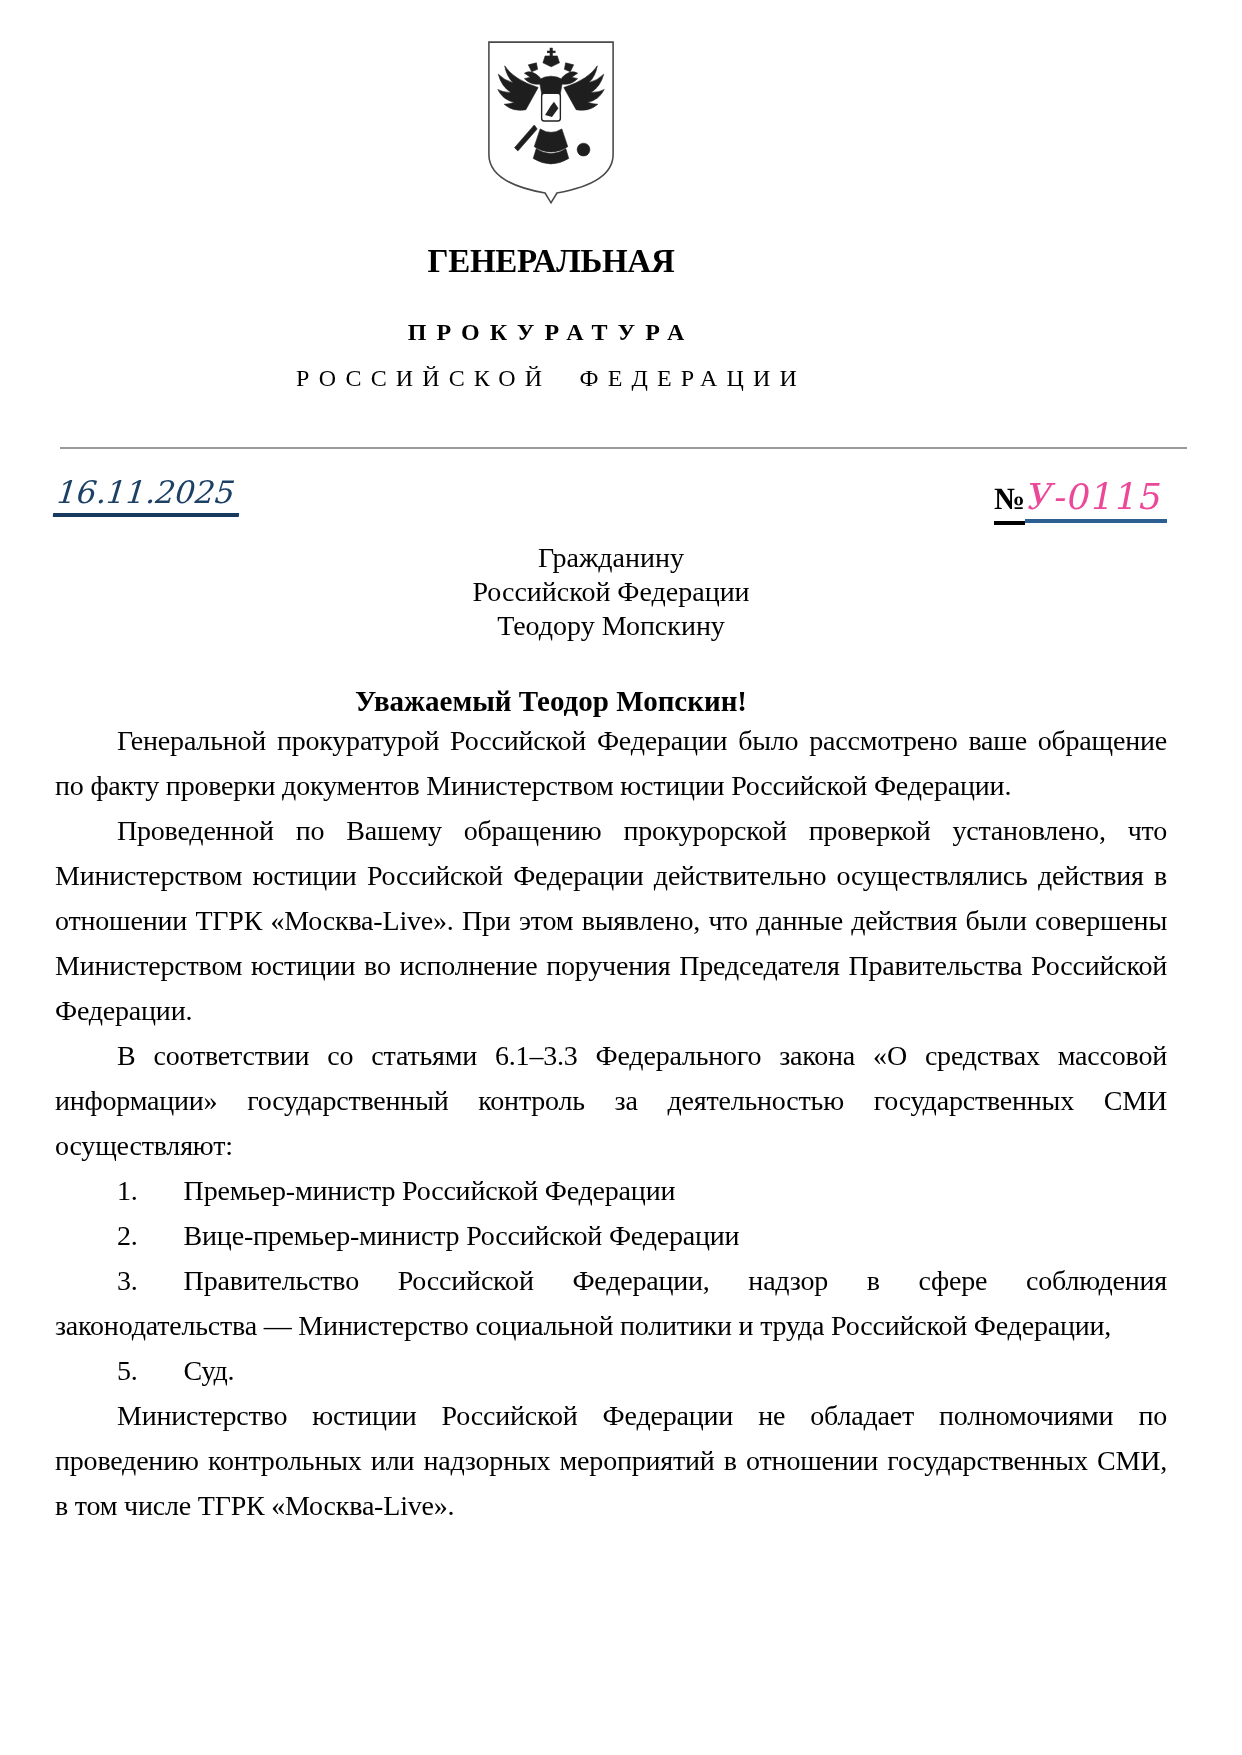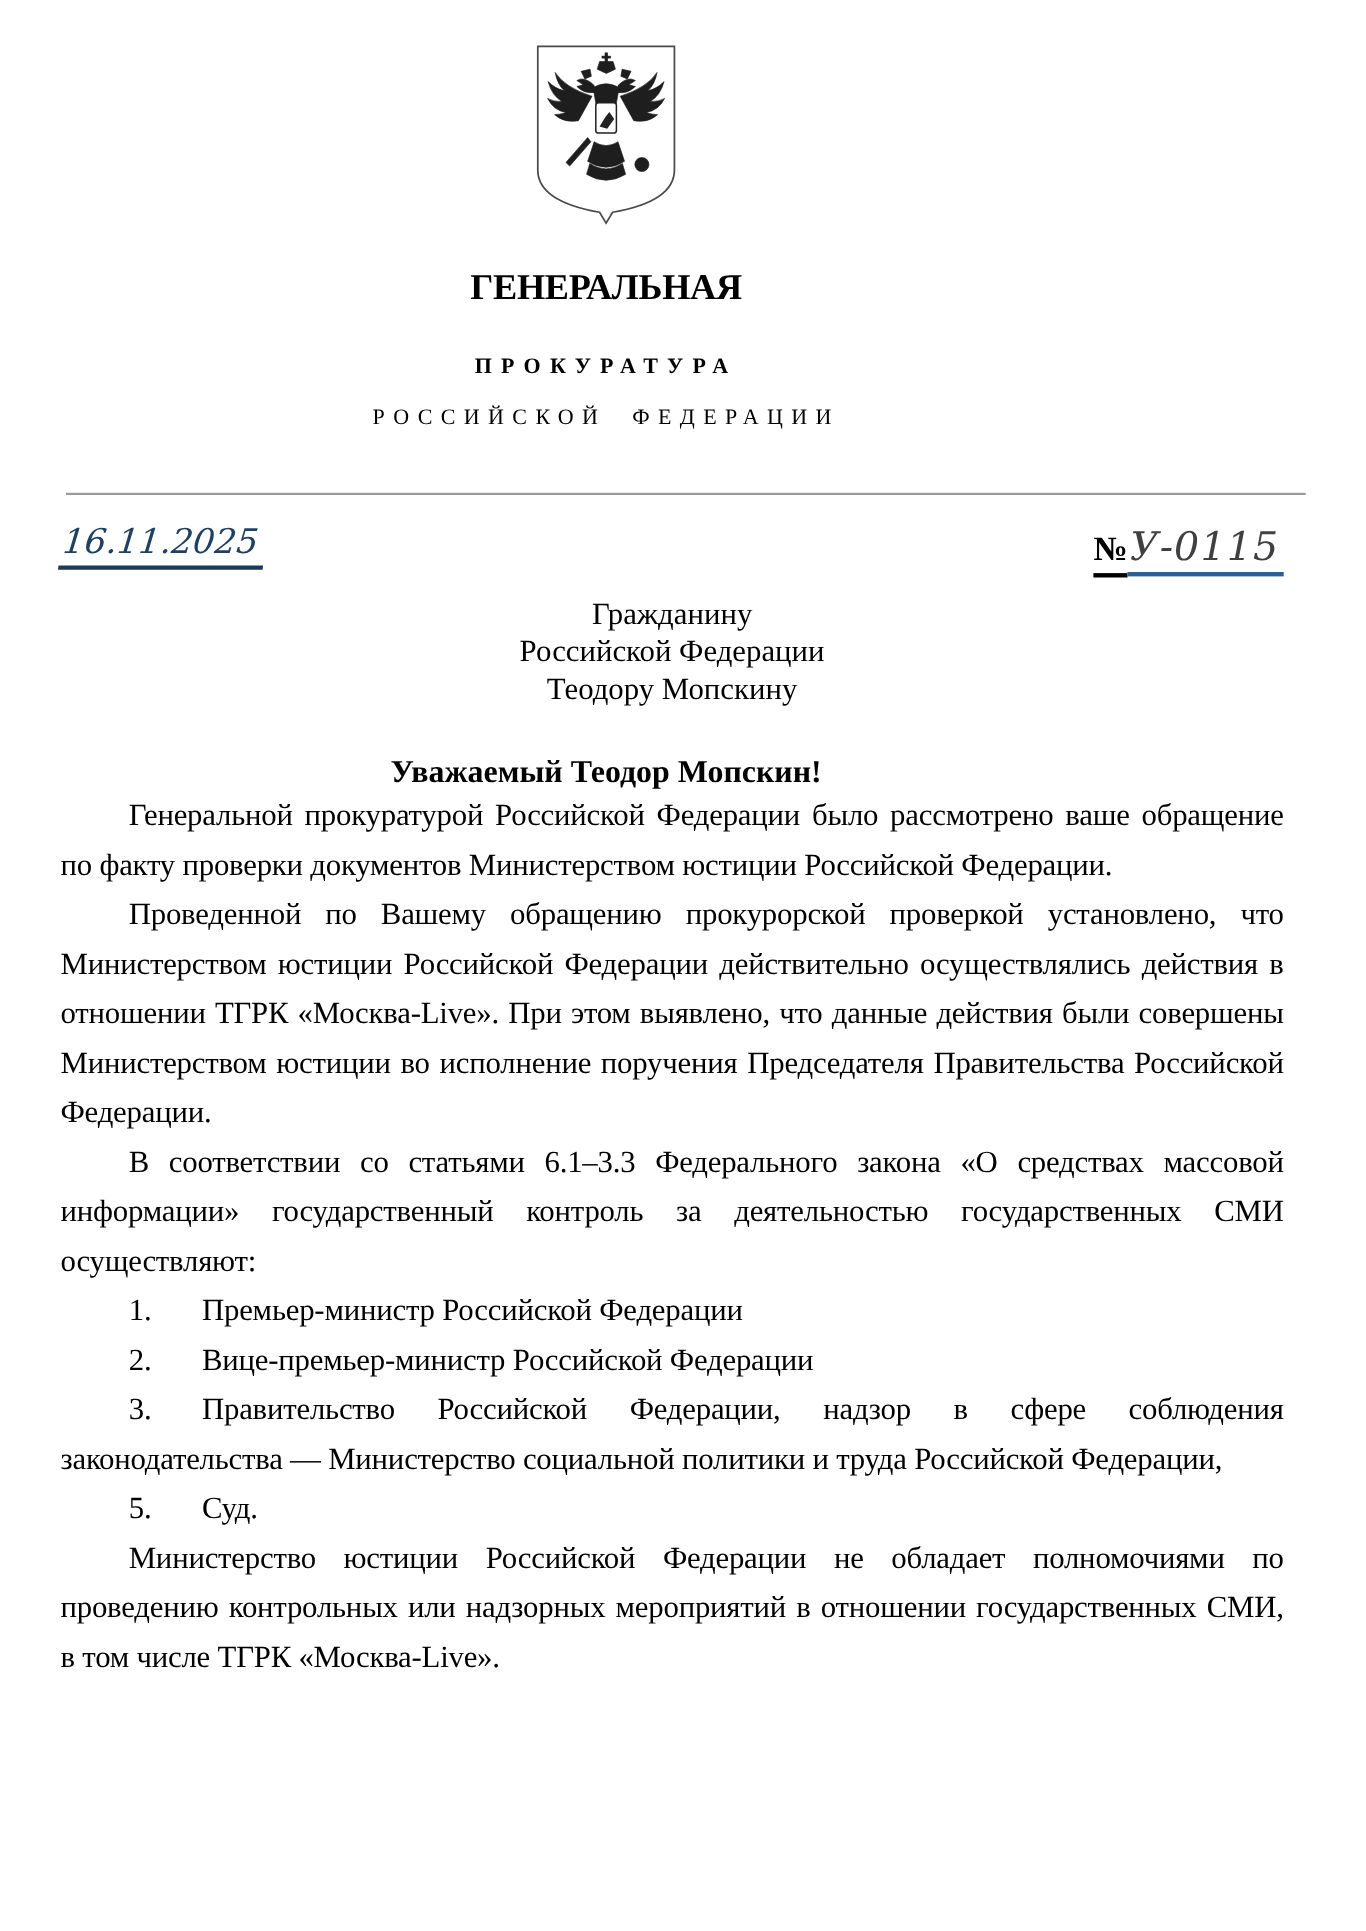--- a/index.html
+++ b/index.html
@@ -7,42 +7,42 @@
     width:1242px;height:1755px;background:#ffffff;
     font-family:"Liberation Serif","DejaVu Serif",serif;
     color:#000;overflow:hidden;
   }
   .page{width:1242px;height:1755px;box-sizing:border-box;padding:38px 75px 0 55px;}
 
   
   .letterhead{text-align:center;width:740px;margin:0 auto;transform:translateX(-60px);}
   .emblem{display:inline-block;width:138px;height:168px;}
   .org{margin-top:28px;font-weight:bold;font-size:33px;line-height:47px;letter-spacing:-0.3px;}
-  .sub{margin-top:24px;font-size:20px;line-height:46px;}
+  .sub{margin-top:24px;font-size:24px;line-height:46px;}
   .sub .l1{font-weight:bold;letter-spacing:0.42em;}
   .sub .l2{font-weight:normal;letter-spacing:0.38em;word-spacing:0.55em;}
 
   .rule{border:none;border-top:2.5px solid #9a9a9a;margin:46px -20px 0 5px;}
 
   
   .ref-row{display:flex;justify-content:space-between;align-items:flex-end;margin-top:10px;height:58px;}
   .ref-date{
     font-family:"DejaVu Serif","Liberation Serif",serif;
     font-style:italic;font-size:31px;color:#1d4166;
     border-bottom:4px solid #173a5e;padding:0 6px 3px 2px;
     transform:skewX(-6deg);
   }
   .ref-num{white-space:nowrap;}
   .ref-num .no{
     font-size:31px;font-weight:bold;color:#000;
     border-bottom:4px solid #000;padding-bottom:5px;
   }
   .ref-num .val{
     font-family:"DejaVu Serif","Liberation Serif",serif;
-    font-style:italic;font-size:36px;color:#404040;
+    font-style:italic;font-size:36px;color:#ec4899;
     border-bottom:4px solid #2d5f93;padding:0 4px 2px 2px;
     letter-spacing:1px;
   }
 
   
   .addressee{margin-top:24px;text-align:center;font-size:28px;line-height:34px;}
 
   
   .salutation{margin-top:42px;text-align:center;font-weight:bold;font-size:29px;
               transform:translateX(-60px);}

